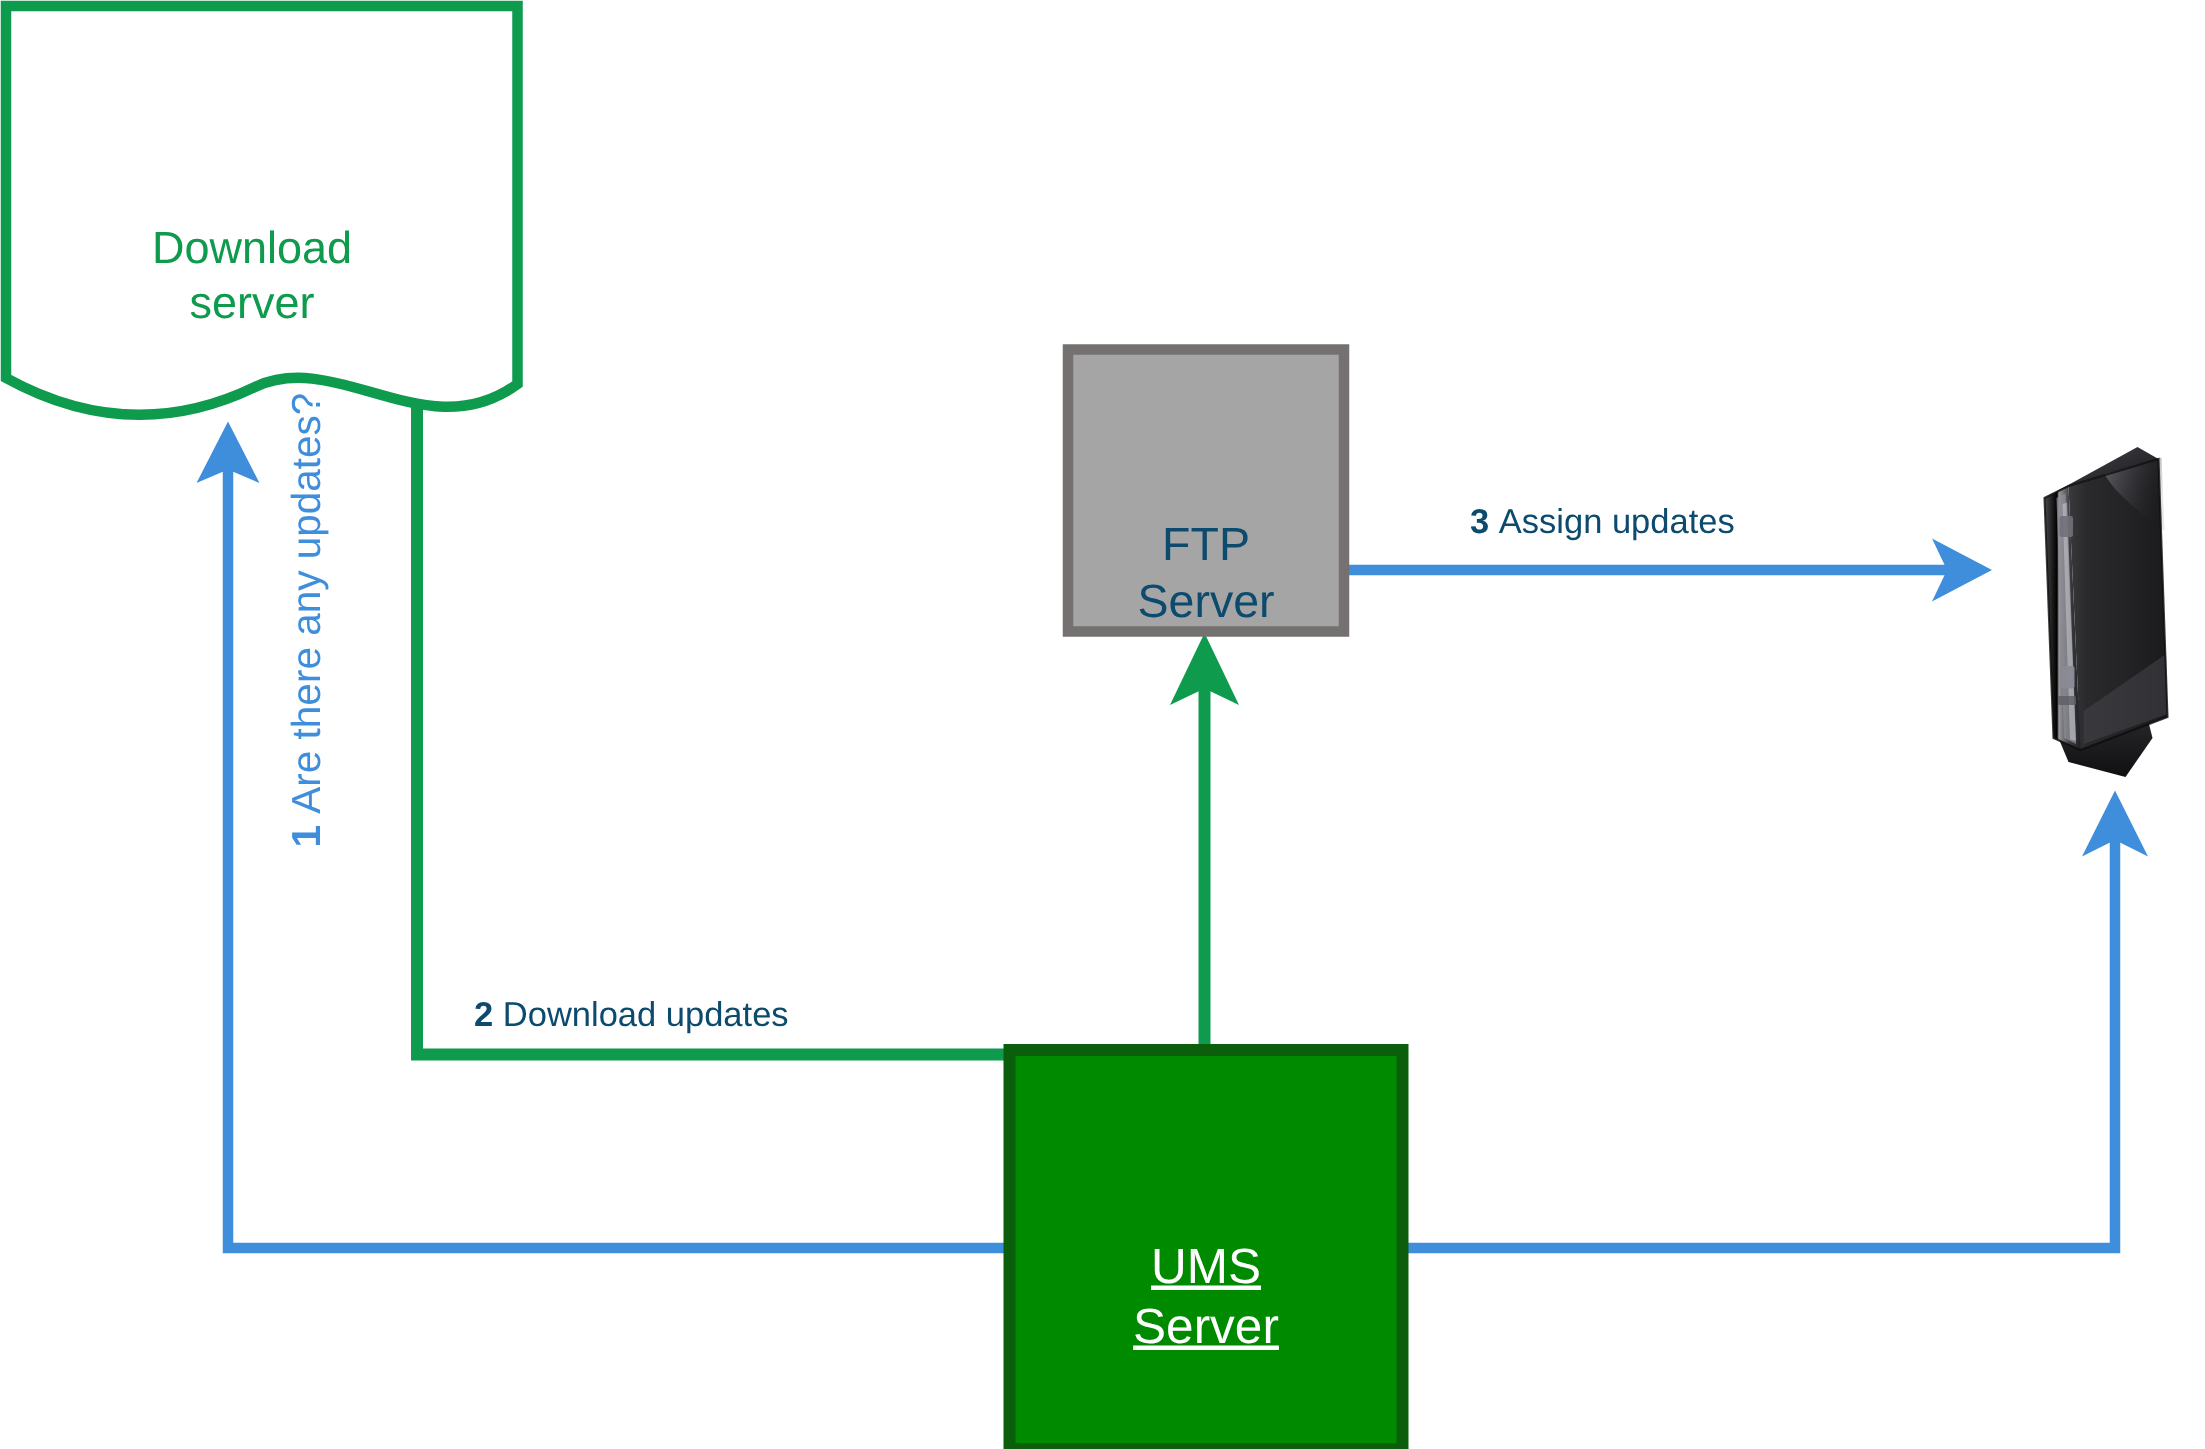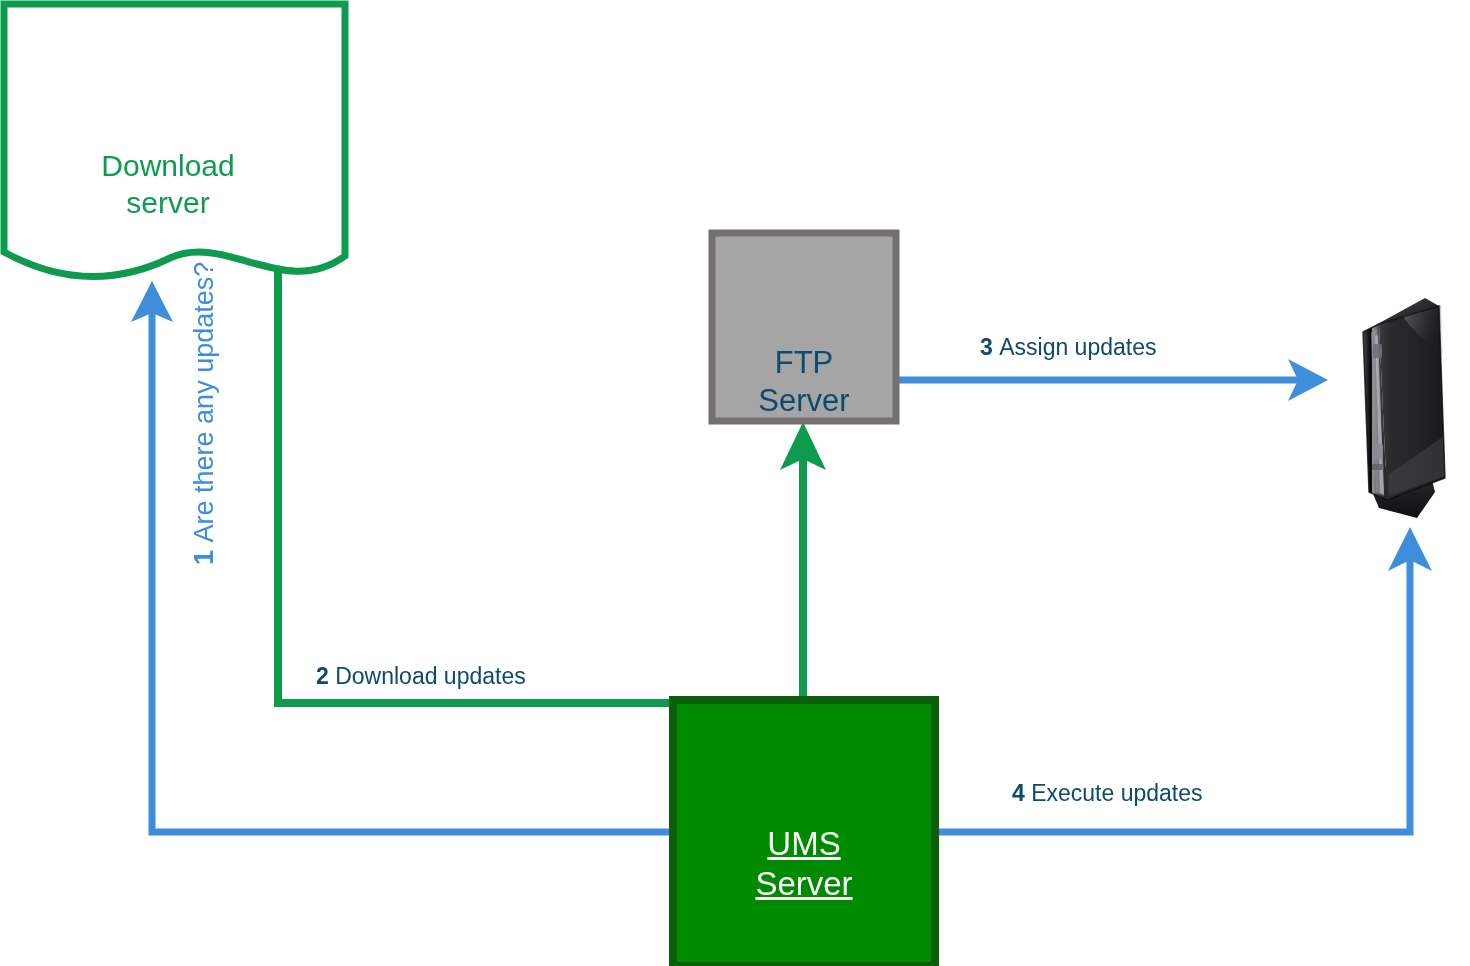--- a/index.html
+++ b/index.html
@@ -218,17 +218,14 @@
   </div>
 
   <div class="edge-label label-download">
     <b>2</b><span>&nbsp;</span><span class="txt">Download updates</span>
   </div>
 
   <div class="edge-label label-assign">
     <b>3</b><span>&nbsp;</span><span class="txt">Assign updates</span>
   </div>
 
-  <div class="edge-label label-execute">
-    <b>4</b><span>&nbsp;</span><span class="txt">Execute updates</span>
-  </div>
 
 </div>
 
 </body></html>

